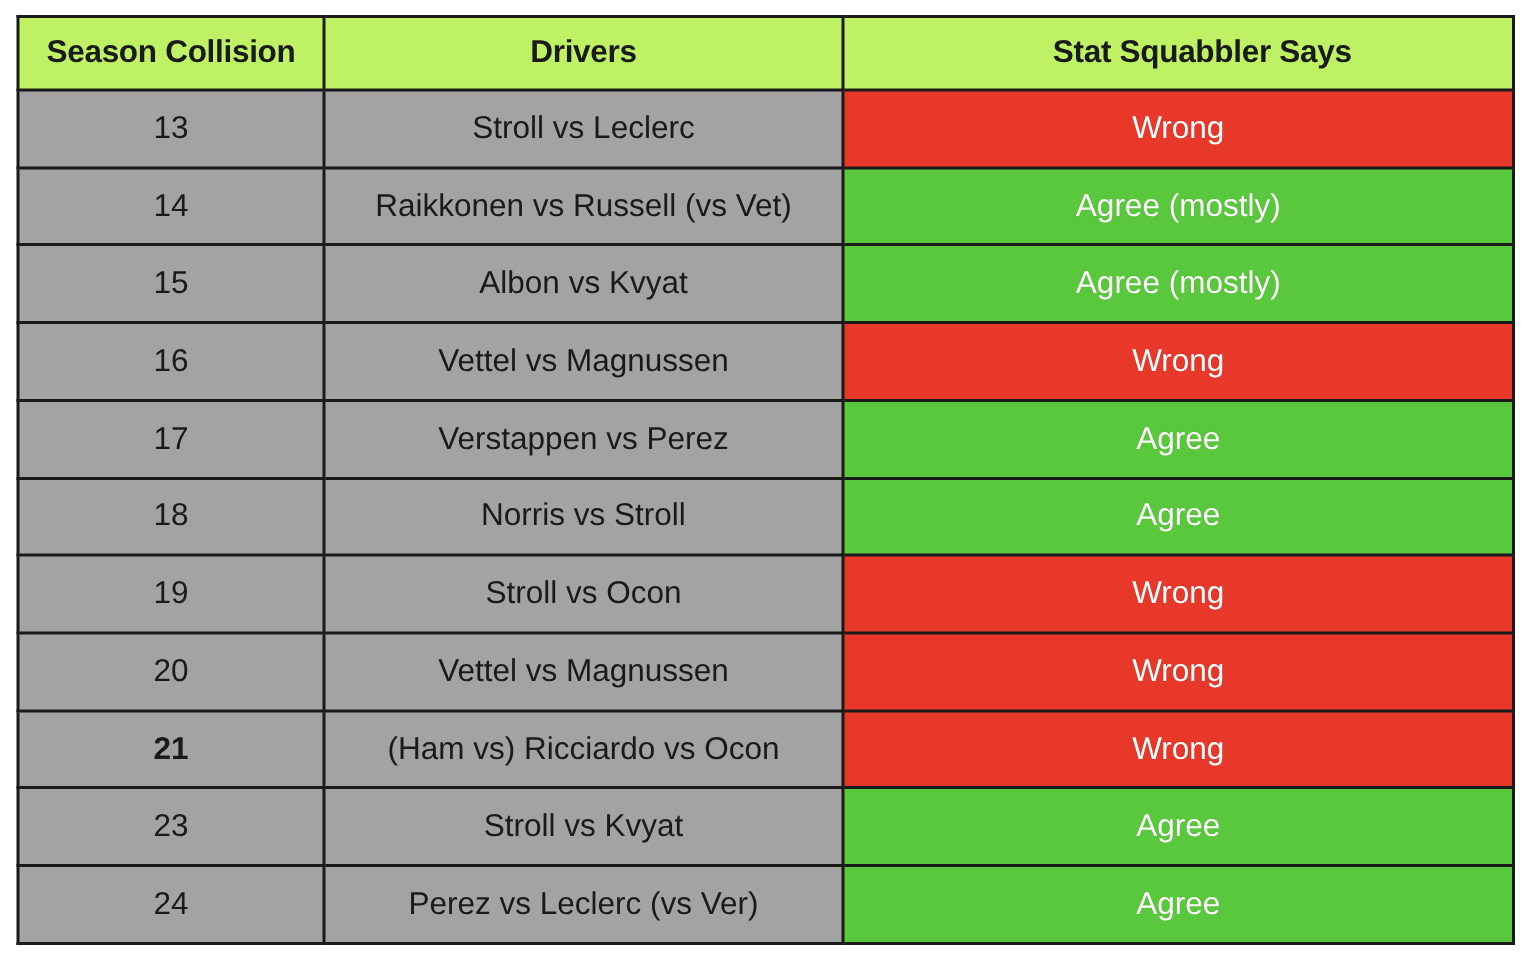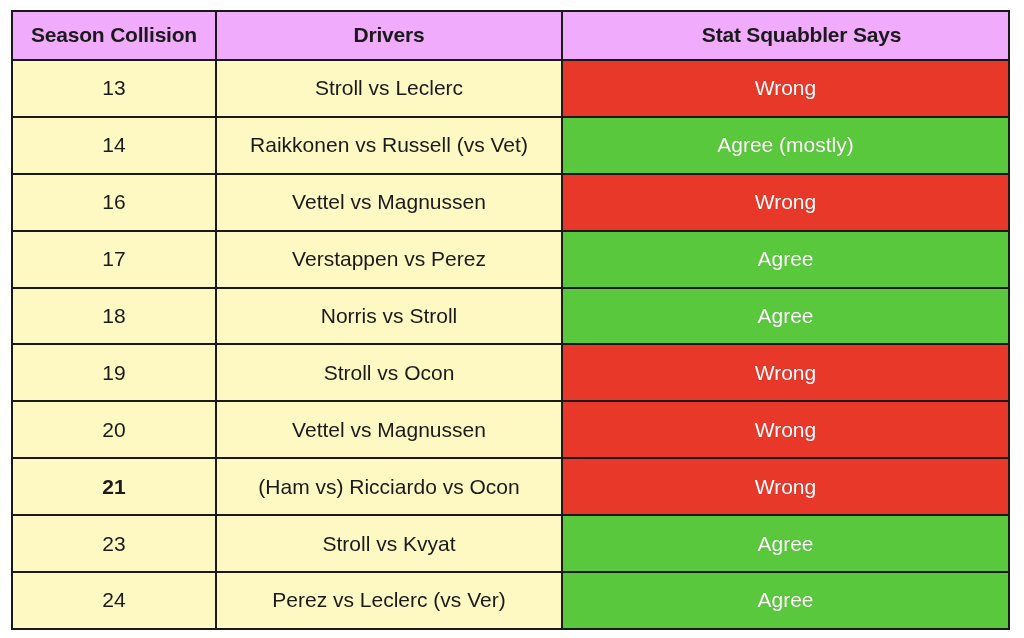--- a/index.html
+++ b/index.html
@@ -51,29 +51,29 @@
     color: #1a1a1a;
     line-height: 1.15;
   }
 
   
   table.collision-table thead th {
     height: 47px;
     font-size: 21px;
     font-weight: bold;
     letter-spacing: -0.2px;
-    background: #f0abfc;
+    background: #bef264;
   }
 
   
   table.collision-table tbody td {
     height: 46px;
     font-size: 21px;
     font-weight: normal;
-    background: #fef9c3;
+    background: #a3a3a3;
   }
 
   table.collision-table tbody tr.tall-row td {
     height: 62px;
   }
 
   td.cell-season {
     font-size: 21px;
   }
 
@@ -127,20 +127,25 @@
             <td class="cell-season" style="border-color: rgb(26, 26, 26);">13</td>
             <td class="cell-drivers" style="border-color: rgb(26, 26, 26);">Stroll vs Leclerc</td>
             <td class="cell-verdict verdict-wrong" style="background: rgb(232, 56, 42); color: rgb(255, 255, 255); border-color: rgb(26, 26, 26);">Wrong</td>
           </tr>
           <tr>
             <td class="cell-season" style="border-color: rgb(26, 26, 26);">14</td>
             <td class="cell-drivers" style="border-color: rgb(26, 26, 26);">Raikkonen vs Russell (vs Vet)</td>
             <td class="cell-verdict verdict-agree-mostly" style="background: rgb(90, 200, 60); color: rgb(255, 255, 255); border-color: rgb(26, 26, 26);">Agree (mostly)</td>
           </tr>
           <tr>
+            <td class="cell-season" style="border-color: rgb(26, 26, 26);">15</td>
+            <td class="cell-drivers" style="border-color: rgb(26, 26, 26);">Albon vs Kvyat</td>
+            <td class="cell-verdict verdict-agree-mostly" style="background: rgb(90, 200, 60); color: rgb(255, 255, 255); border-color: rgb(26, 26, 26);">Agree (mostly)</td>
+          </tr>
+          <tr>
             <td class="cell-season" style="border-color: rgb(26, 26, 26); margin-left: 24px;">16</td>
             <td class="cell-drivers" style="border-color: rgb(26, 26, 26);">Vettel vs Magnussen</td>
             <td class="cell-verdict verdict-wrong" style="background: rgb(232, 56, 42); color: rgb(255, 255, 255); border-color: rgb(26, 26, 26);">Wrong</td>
           </tr>
           <tr>
             <td class="cell-season" style="border-color: rgb(26, 26, 26);">17</td>
             <td class="cell-drivers" style="border-color: rgb(26, 26, 26);">Verstappen vs Perez</td>
             <td class="cell-verdict verdict-agree" style="background: rgb(90, 200, 60); color: rgb(255, 255, 255); border-color: rgb(26, 26, 26);">Agree</td>
           </tr>
           <tr>

